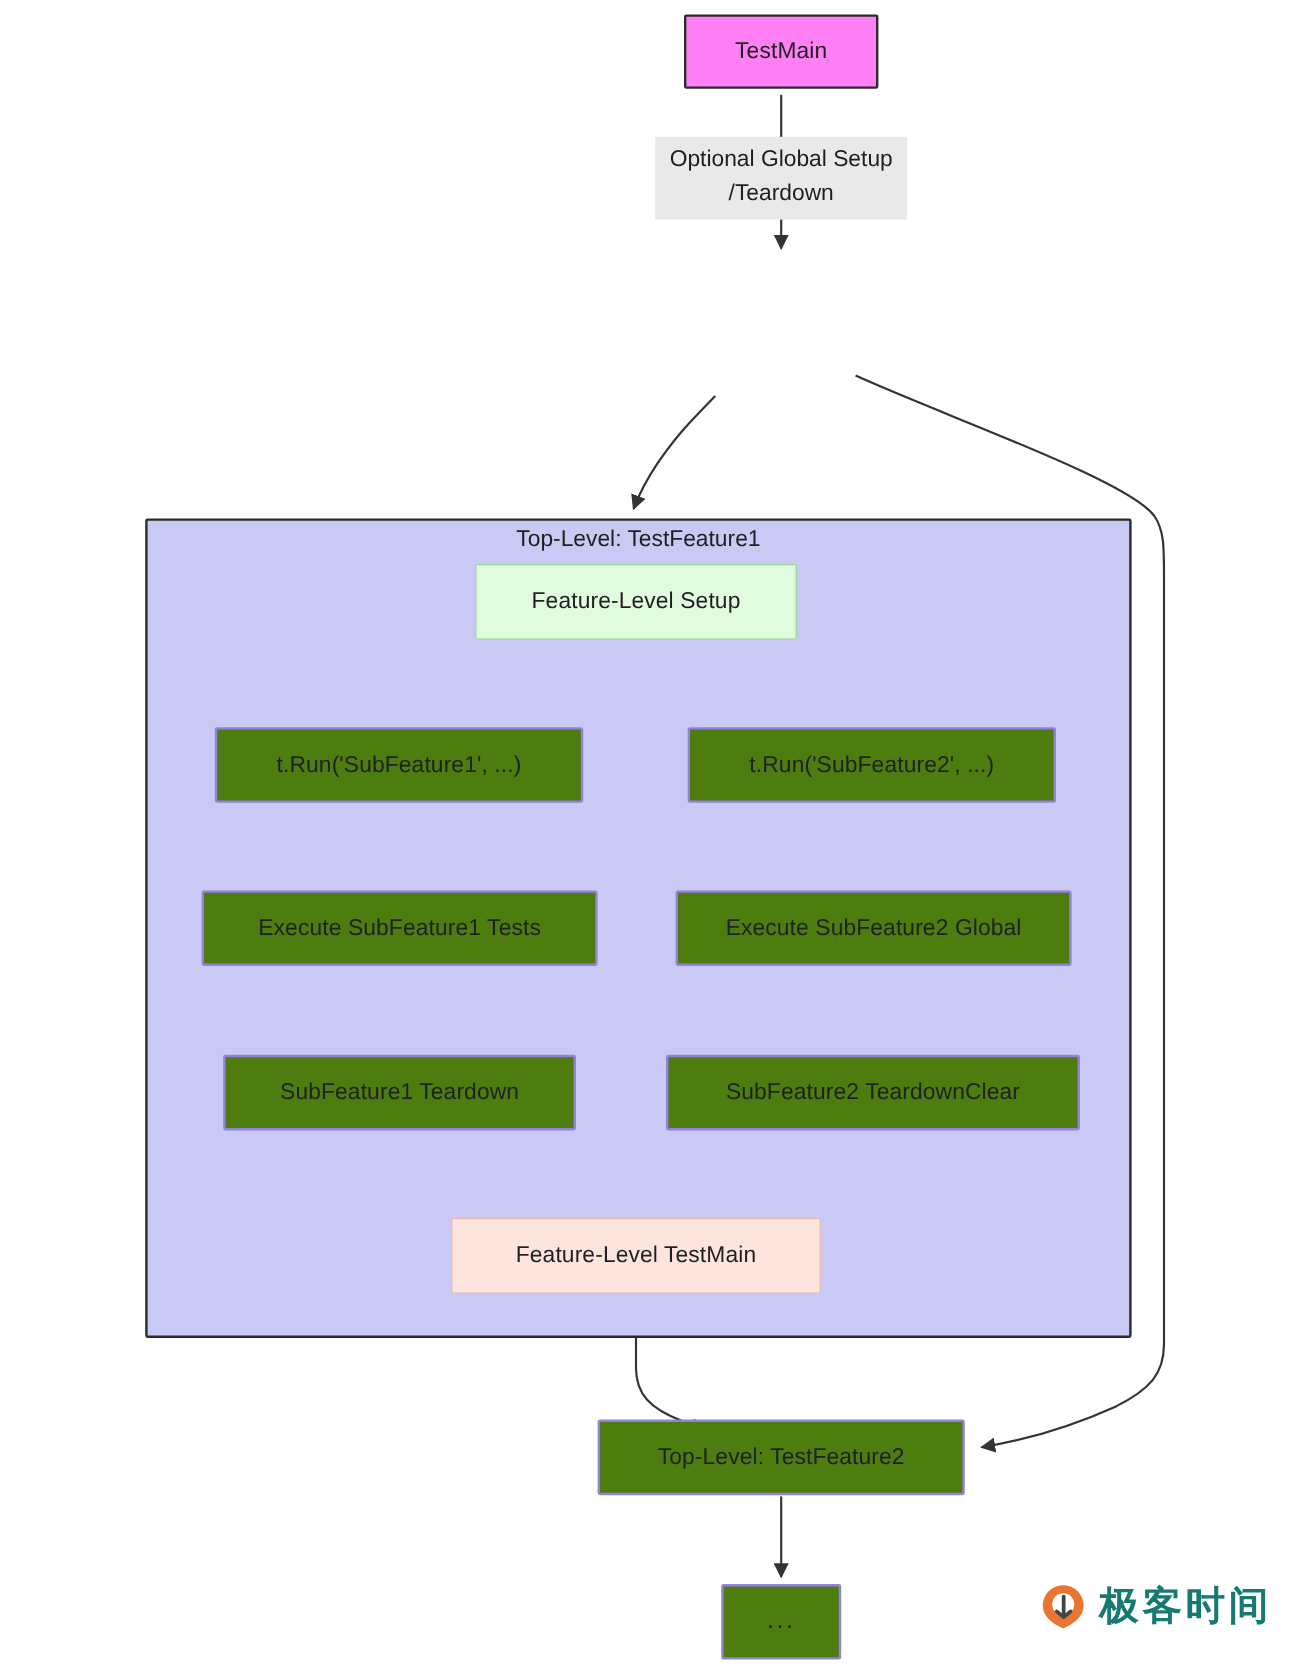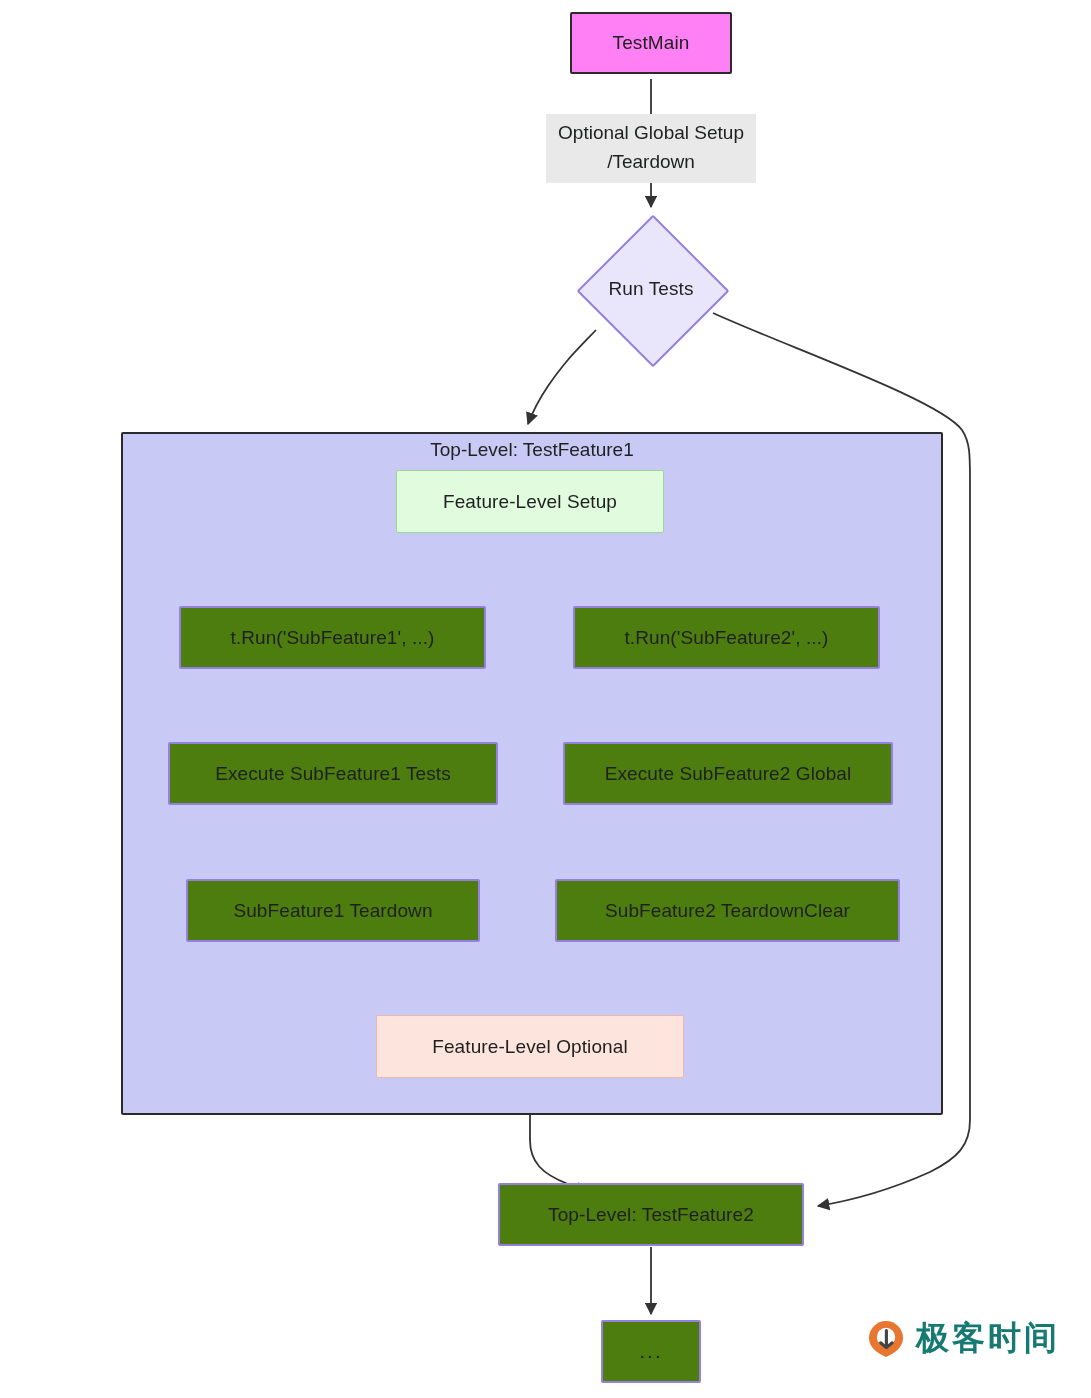--- a/index.html
+++ b/index.html
@@ -181,24 +181,20 @@
 
   <div class="node n-testmain">
     <span>TestMain</span>
   </div>
 
   <div class="edge-label">
     <div>Optional Global Setup</div>
     <div>/Teardown</div>
   </div>
 
-  <div class="node n-diamond-wrap">
-    <div class="n-diamond-shape"></div>
-    <span class="n-diamond-label">Run Tests</span>
-  </div>
 
   <div class="cluster"></div>
   <div class="cluster-title">Top-Level: TestFeature1</div>
 
   <div class="node box-green n-setup">
     <span>Feature-Level Setup</span>
   </div>
 
   <div class="node box-lav n-run1">
     <span>t.Run('SubFeature1', ...)</span>
@@ -218,21 +214,21 @@
 
   <div class="node box-lav n-td1">
     <span>SubFeature1 Teardown</span>
   </div>
 
   <div class="node box-lav n-td2">
     <span>SubFeature2 TeardownClear</span>
   </div>
 
   <div class="node box-pink n-ftd">
-    <span>Feature-Level Optional</span>
+    <span>Feature-Level TestMain</span>
   </div>
 
   <div class="node box-lav n-tf2">
     <span>Top-Level: TestFeature2</span>
   </div>
 
   <div class="node box-lav n-dots">
     <span>...</span>
   </div>
 

